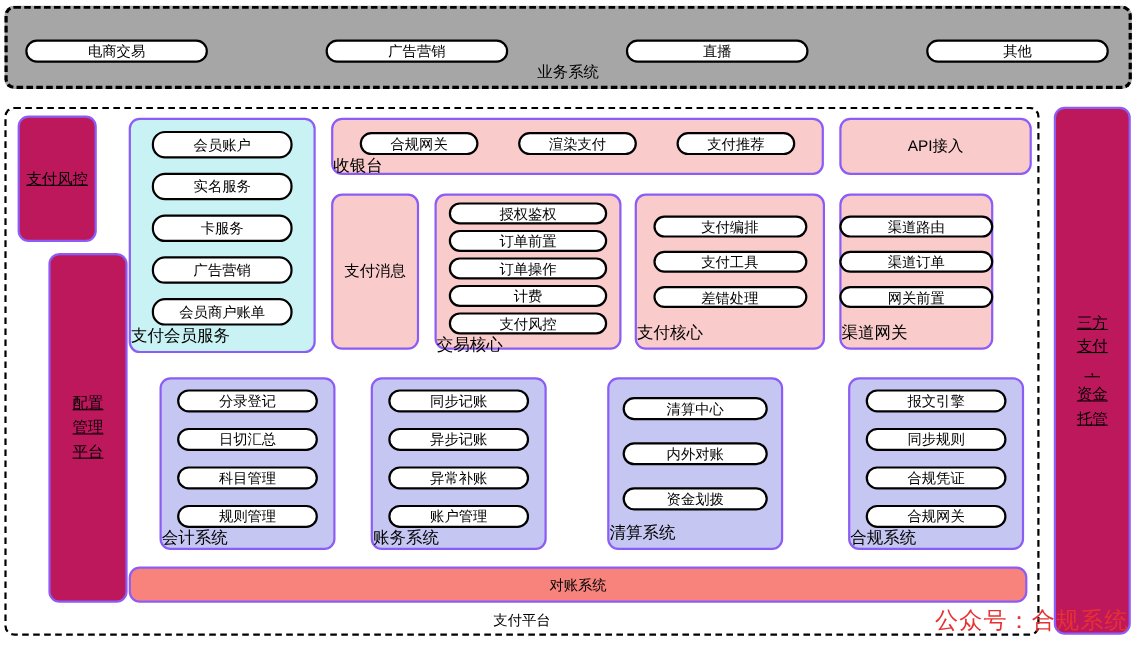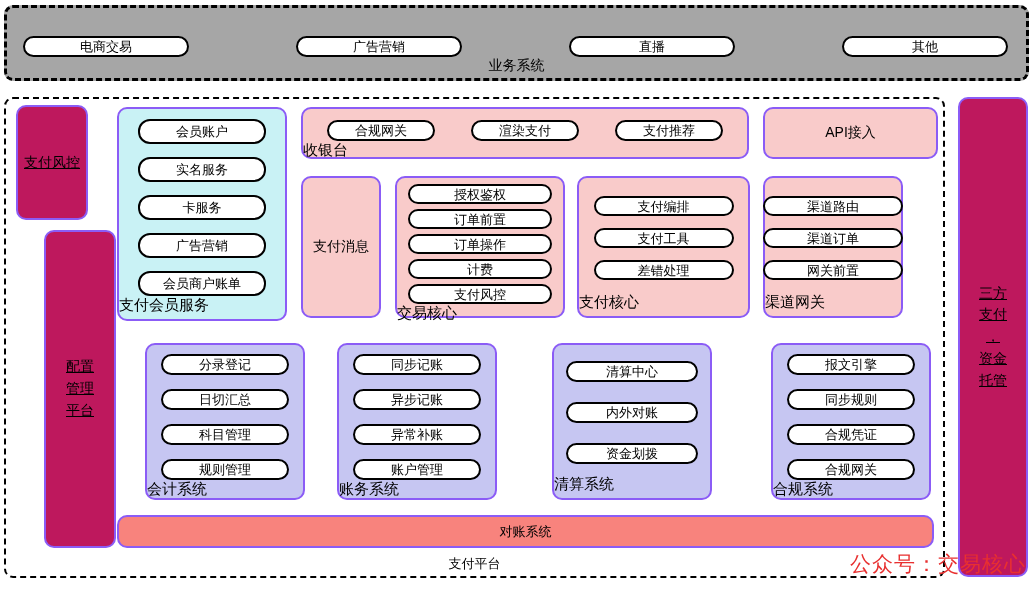--- a/index.html
+++ b/index.html
@@ -164,15 +164,15 @@
   </div>
 
   <div class="group green centered" style="left:958px;top:97px;width:70px;height:480px;">
     <span class="vtext">三方
 支付
 ，
 资金
 托管</span>
   </div>
 
-  <div class="watermark">公众号：交易核心</div>
+  <div class="watermark">公众号：合规系统</div>
 
 </div>
 
 </body></html>

